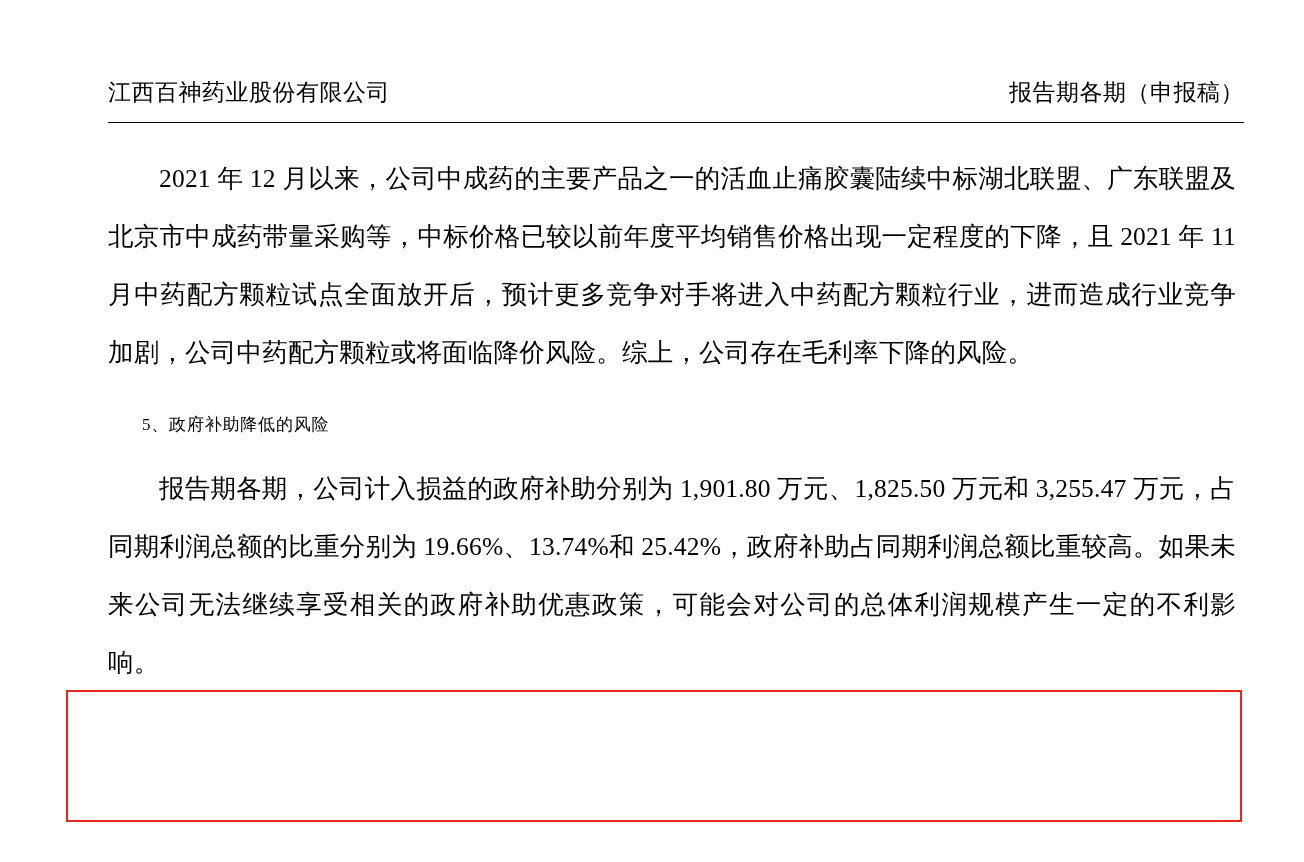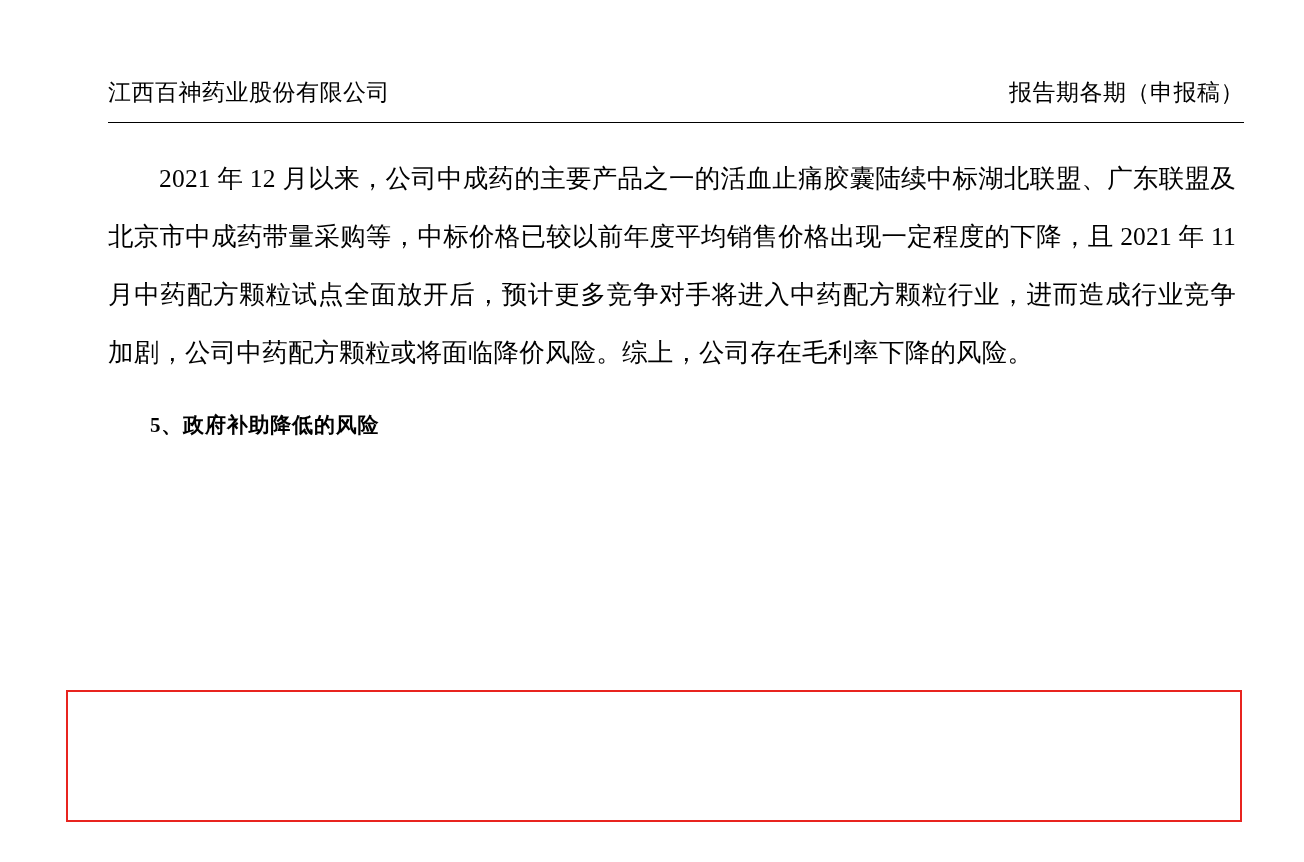--- a/index.html
+++ b/index.html
@@ -52,23 +52,23 @@
     margin: 0 12px 0 0;
     font-size: 25.5px;
     line-height: 58px;
     text-align: justify;
     text-justify: inter-ideograph;
     text-indent: 2em;
     letter-spacing: 0.2px;
   }
   h3.section-heading {
     margin: 14px 0 6px 0;
-    font-size: 21px;
+    font-size: 17px;
     line-height: 58px;
-    font-weight: bold;
+    font-weight: normal;
     text-indent: 2em;
     letter-spacing: 0.8px;
   }
   .highlight-box {
     position: absolute;
     left: 66px;
     top: 690px;
     width: 1176px;
     height: 132px;
     border: 2px solid #e8241f;
@@ -86,17 +86,18 @@
 
   <div class="header">
     <span>江西百神药业股份有限公司</span>
     <span>报告期各期（申报稿）</span>
   </div>
   <div class="header-rule"></div>
 
   <div class="body-area">
     <p class="para">2021 年 12 月以来，公司中成药的主要产品之一的活血止痛胶囊陆续中标湖北联盟、广东联盟及北京市中成药带量采购等，中标价格已较以前年度平均销售价格出现一定程度的下降，且 2021 年 11 月中药配方颗粒试点全面放开后，预计更多竞争对手将进入中药配方颗粒行业，进而造成行业竞争加剧，公司中药配方颗粒或将面临降价风险。综上，公司存在毛利率下降的风险。</p>
     <h3 class="section-heading">5、政府补助降低的风险</h3>
+    <p class="para para-2">报告期各期，公司计入损益的政府补助分别为 1,901.80 万元、1,825.50 万元和 3,255.47 万元，占同期利润总额的比重分别为 19.66%、13.74%和 25.42%，政府补助占同期利润总额比重较高。如果未来公司无法继续享受相关的政府补助优惠政策，可能会对公司的总体利润规模产生一定的不利影响。</p>
   </div>
 
   <div class="highlight-box"></div>
 
 </div>
 
 </body></html>

